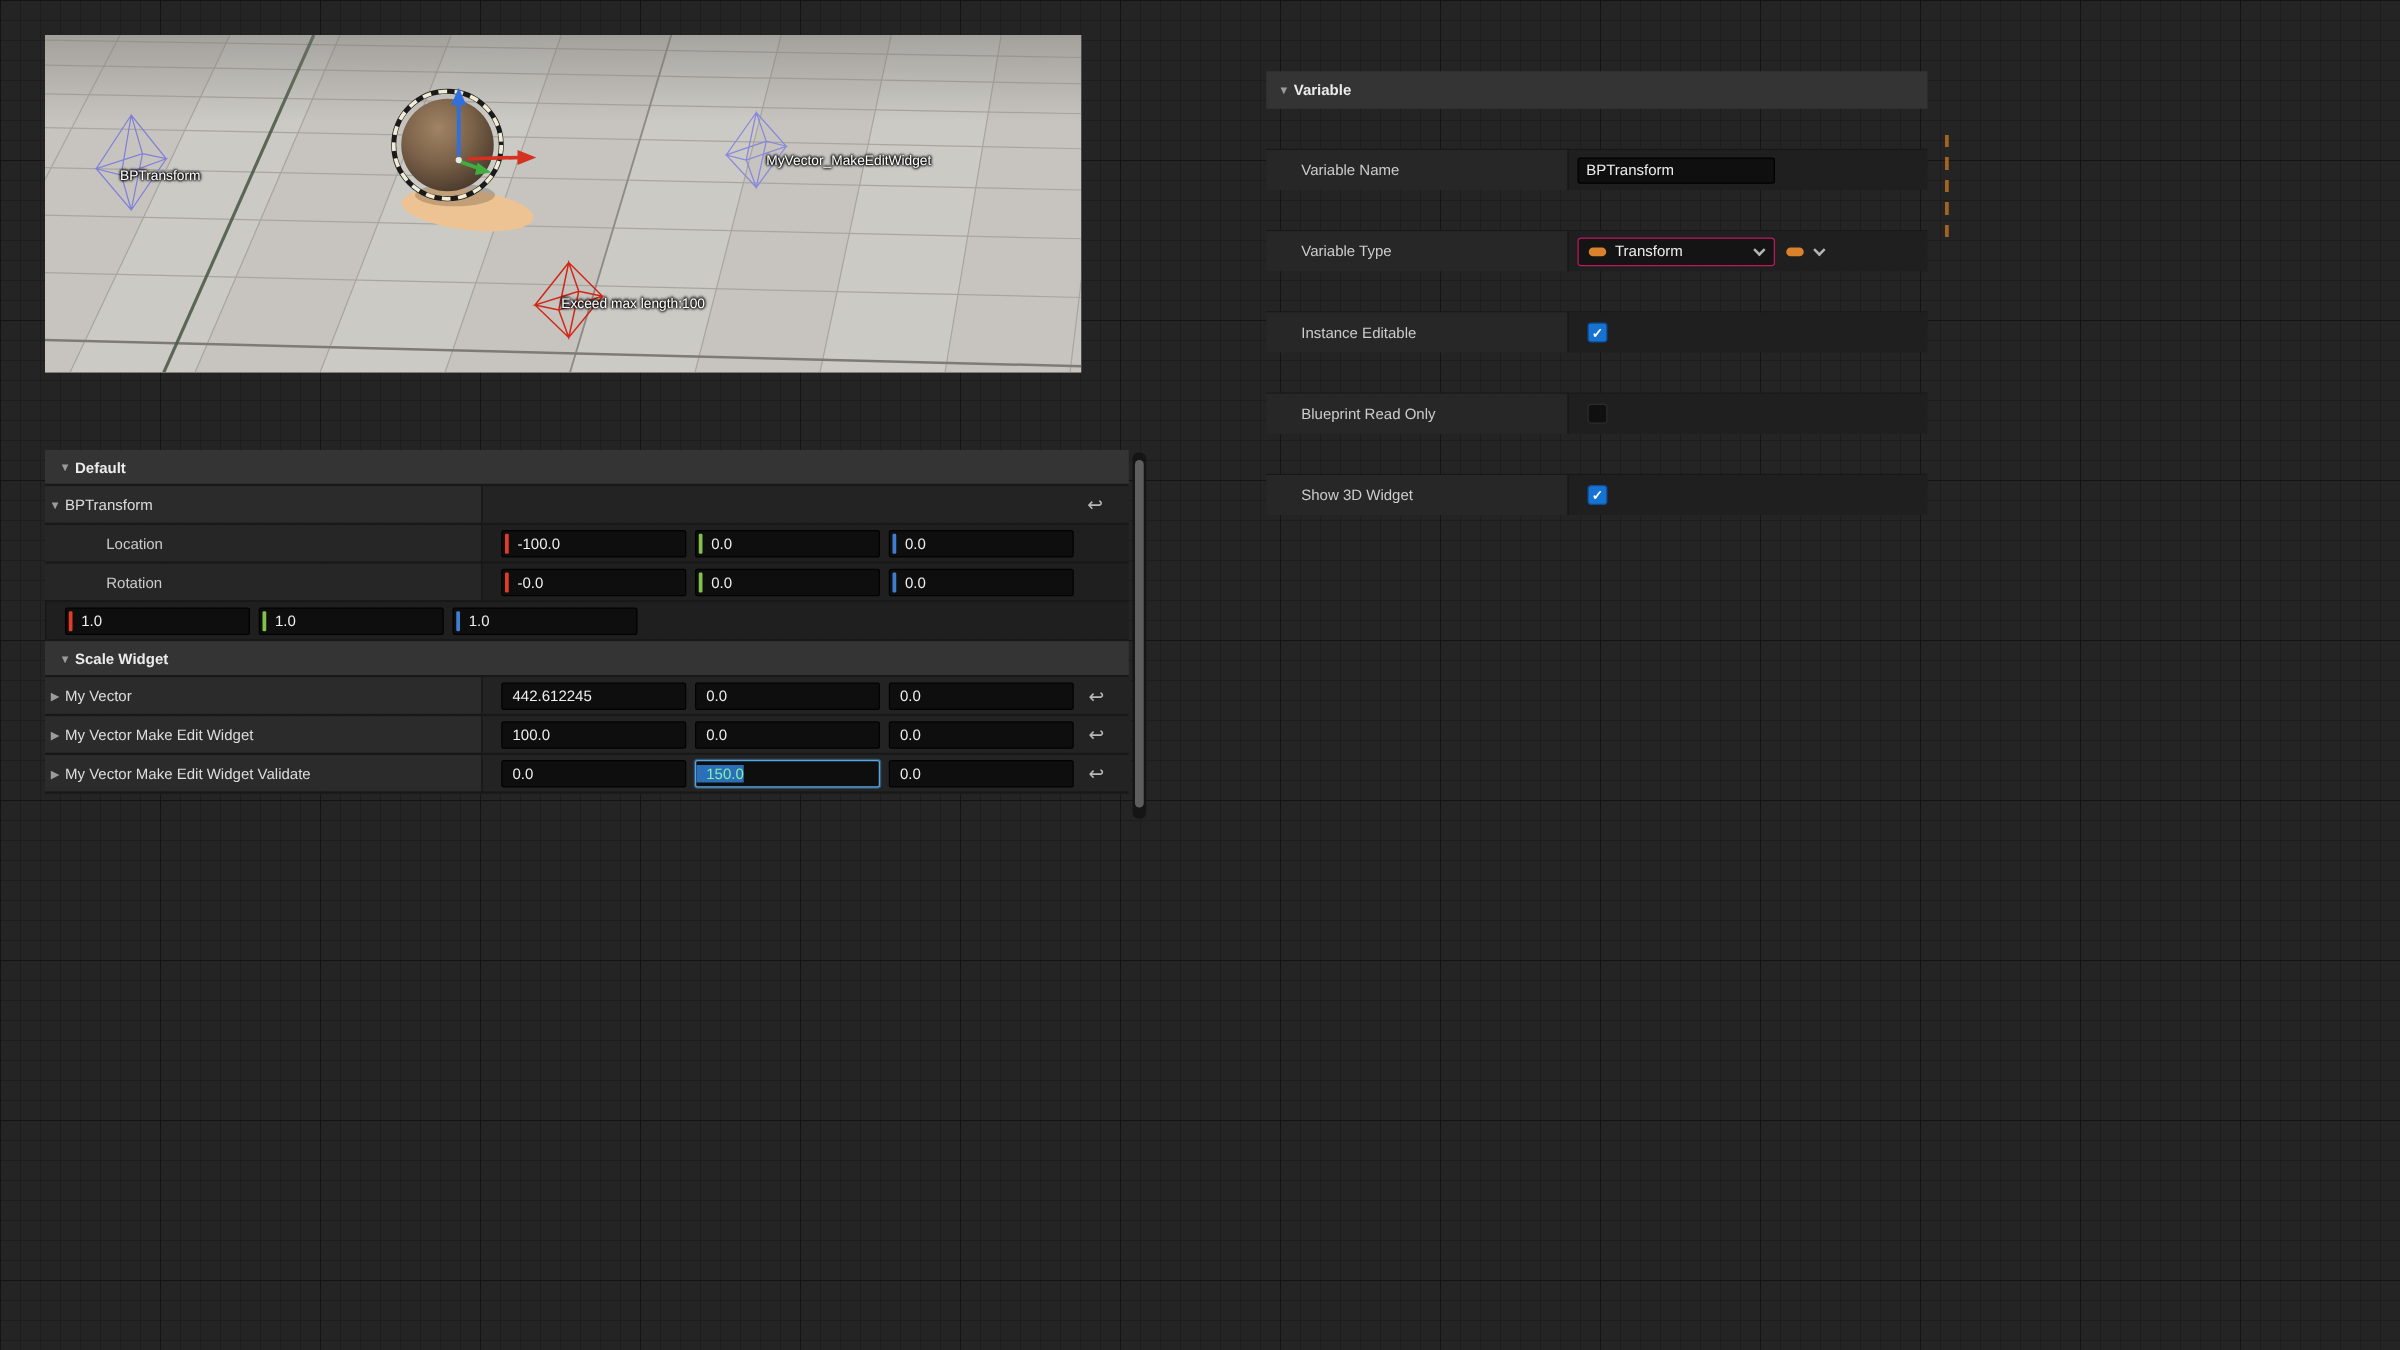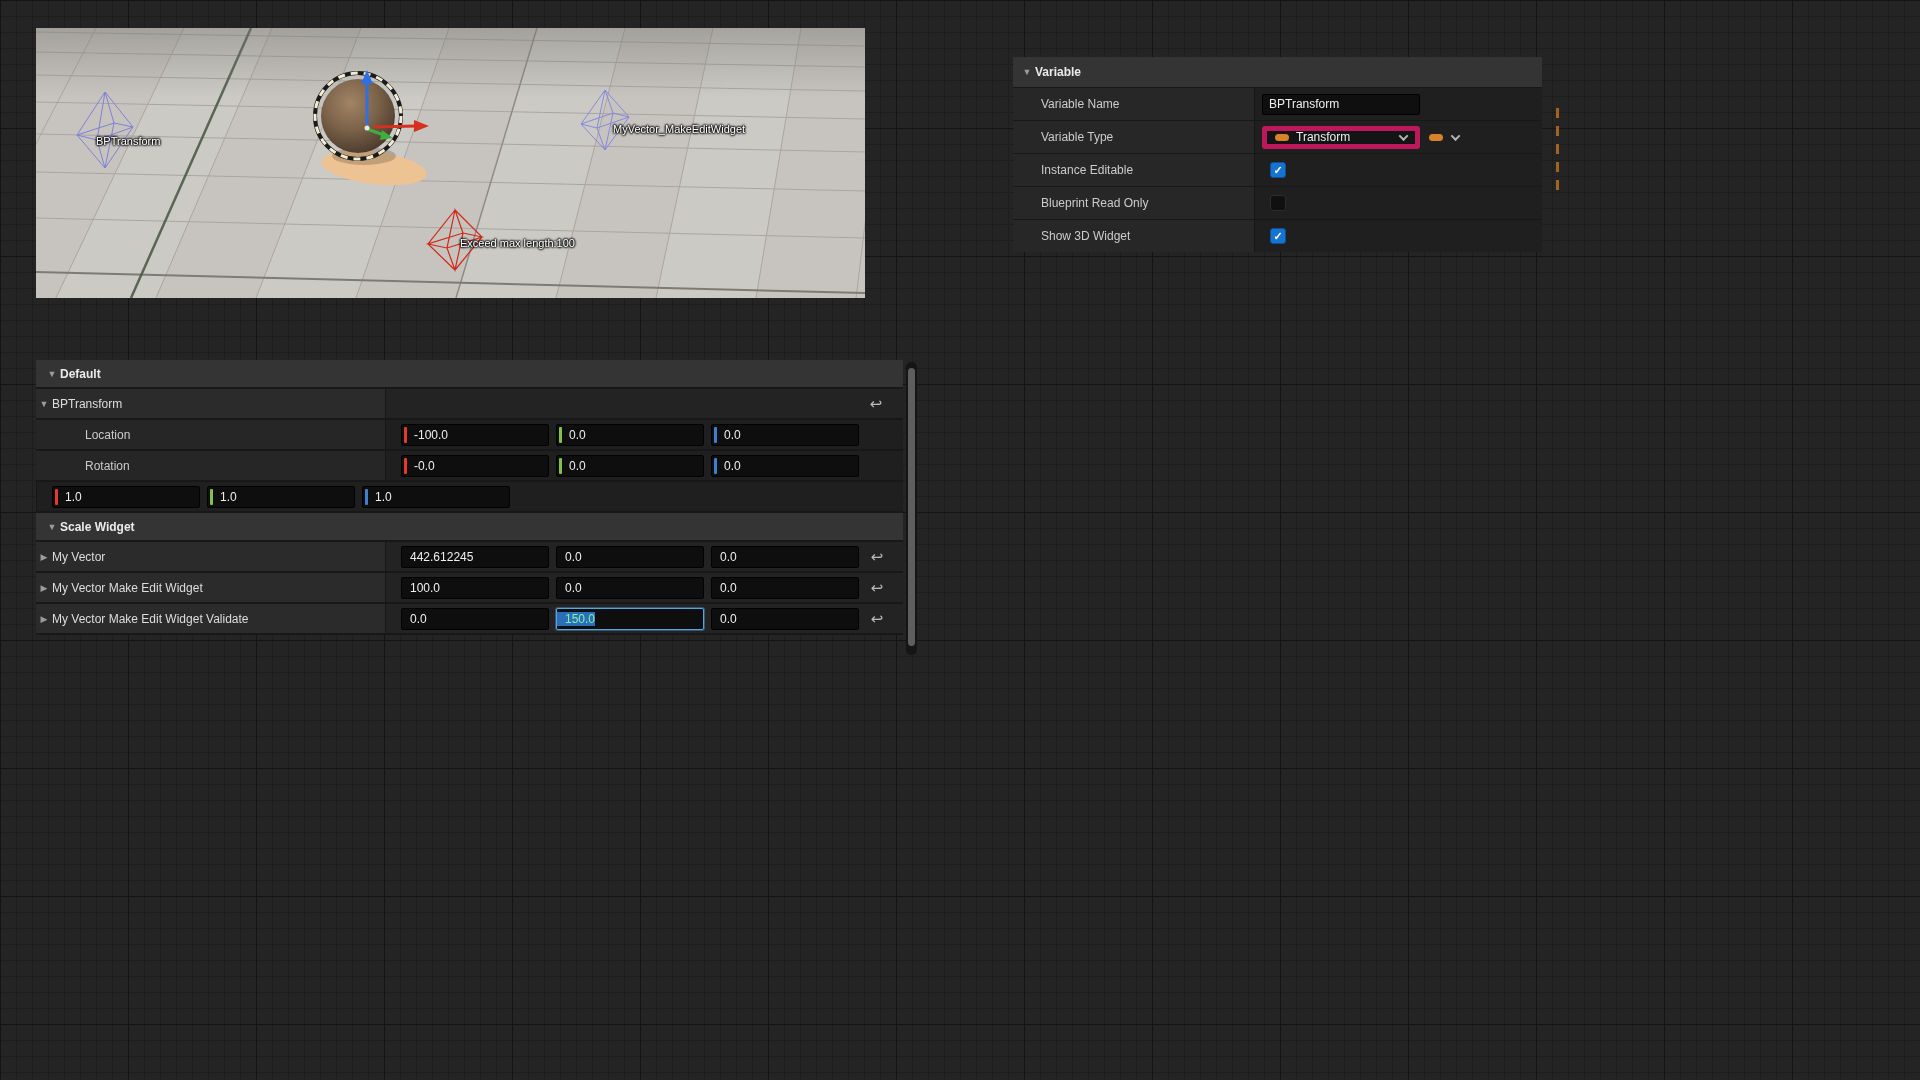--- a/index.html
+++ b/index.html
@@ -28,31 +28,31 @@
   
   .tri { font-size:9px; color:#9c9c9c; width:16px; text-align:center; flex:none; }
   .panel-header { display:flex; align-items:center; background:#343434; font-weight:bold; color:#ebebeb; }
   .revert { width:22px; text-align:center; color:#b9b9b9; font-size:15px; cursor:pointer; flex:none; }
   .chev { width:7px; height:7px; border-right:2px solid #b5b5b5; border-bottom:2px solid #b5b5b5; transform:rotate(45deg) translate(-1px,-1px); flex:none; }
   .pill { width:14px; height:7px; border-radius:4px; background:#d9822b; flex:none; }
 
   
   .var-panel { position:absolute; left:1013px; top:57px; width:529px; }
   .var-panel .panel-header { height:30px; padding-left:6px; }
-  .vrow { display:flex; height:33px; border-top:1px solid #181818; }
+  .vrow { display:flex; height:33px; border-top:1px solid #181818;margin-top:32px; }
   .vrow .vlabel { width:241px; flex:none; display:flex; align-items:center; padding-left:28px; background:#272727; color:#cccccc; }
   .vrow .vvalue { flex:1; display:flex; align-items:center; padding-left:7px; background:#1f1f1f; border-left:1px solid #171717; }
   .text-input {
     background:#0f0f0f; border:1px solid #000; border-radius:2px; color:#eeeeee;
     font-family:"Liberation Sans", sans-serif; font-size:12px; height:21px; padding:0 6px; outline:none;
   }
   .ti-name { width:158px; }
   .ti-desc { width:268px; }
   .dropdown {
-    width:158px; height:23px; background:#141414; border:5px solid #be185d; border-radius:3px;
+    width:158px; height:23px; background:#141414; border:1px solid #be185d; border-radius:3px;
     display:flex; align-items:center; gap:7px; padding:0 8px; color:#eeeeee; cursor:pointer;
   }
   .dropdown .dd-label { flex:1; }
   .container-type { display:flex; align-items:center; gap:9px; margin-left:9px; }
   .checkbox {
     width:16px; height:16px; margin-left:8px; border-radius:3px; background:#101010; border:1px solid #2c2c2c;
     display:flex; align-items:center; justify-content:center; font-size:11px; font-weight:bold; color:transparent; cursor:pointer;
   }
   .checkbox.checked { background:#1673d2; border-color:#0d4f97; color:#ffffff; }
 
@@ -152,21 +152,21 @@
       <circle cx="331" cy="100" r="2.5" fill="#e8e8e8"></circle>
     </g>
 
     <path d="M69 64 L41 107 L69 140 L97 99 Z M69 64 L61 112 L69 140 L78 95 Z M41 107 L61 112 L97 99 L78 95 Z" fill="none" stroke="#8080d8" stroke-width="1"></path>
     <path d="M569 62 L545 96 L569 122 L593 89 Z M569 62 L561 100 L569 122 L577 85 Z M545 96 L561 100 L593 89 L577 85 Z" fill="none" stroke="#8888dd" stroke-width="1"></path>
     <path d="M419 182 L392 216 L419 242 L446 209 Z M419 182 L411 220 L419 242 L427 205 Z M392 216 L411 220 L446 209 L427 205 Z" fill="none" stroke="#d02818" stroke-width="1.2"></path>
   </svg>
 
   <div class="vp-label" style="left:60px; top:107px;">BPTransform</div>
   <div class="vp-label" style="left:577px; top:95px;">MyVector_MakeEditWidget</div>
-  <div class="vp-label" style="left:424px; top:209px;">Exceed max length:100</div>
+  <div class="vp-label" style="left:413px; top:209px;">Exceed max length:100</div>
 </div>
 
 <div class="var-panel">
   <div class="panel-header">
     <span class="tri">▼</span>
     <span>Variable</span>
   </div>
 
   <div class="vrow">
     <div class="vlabel">Variable Name</div>

